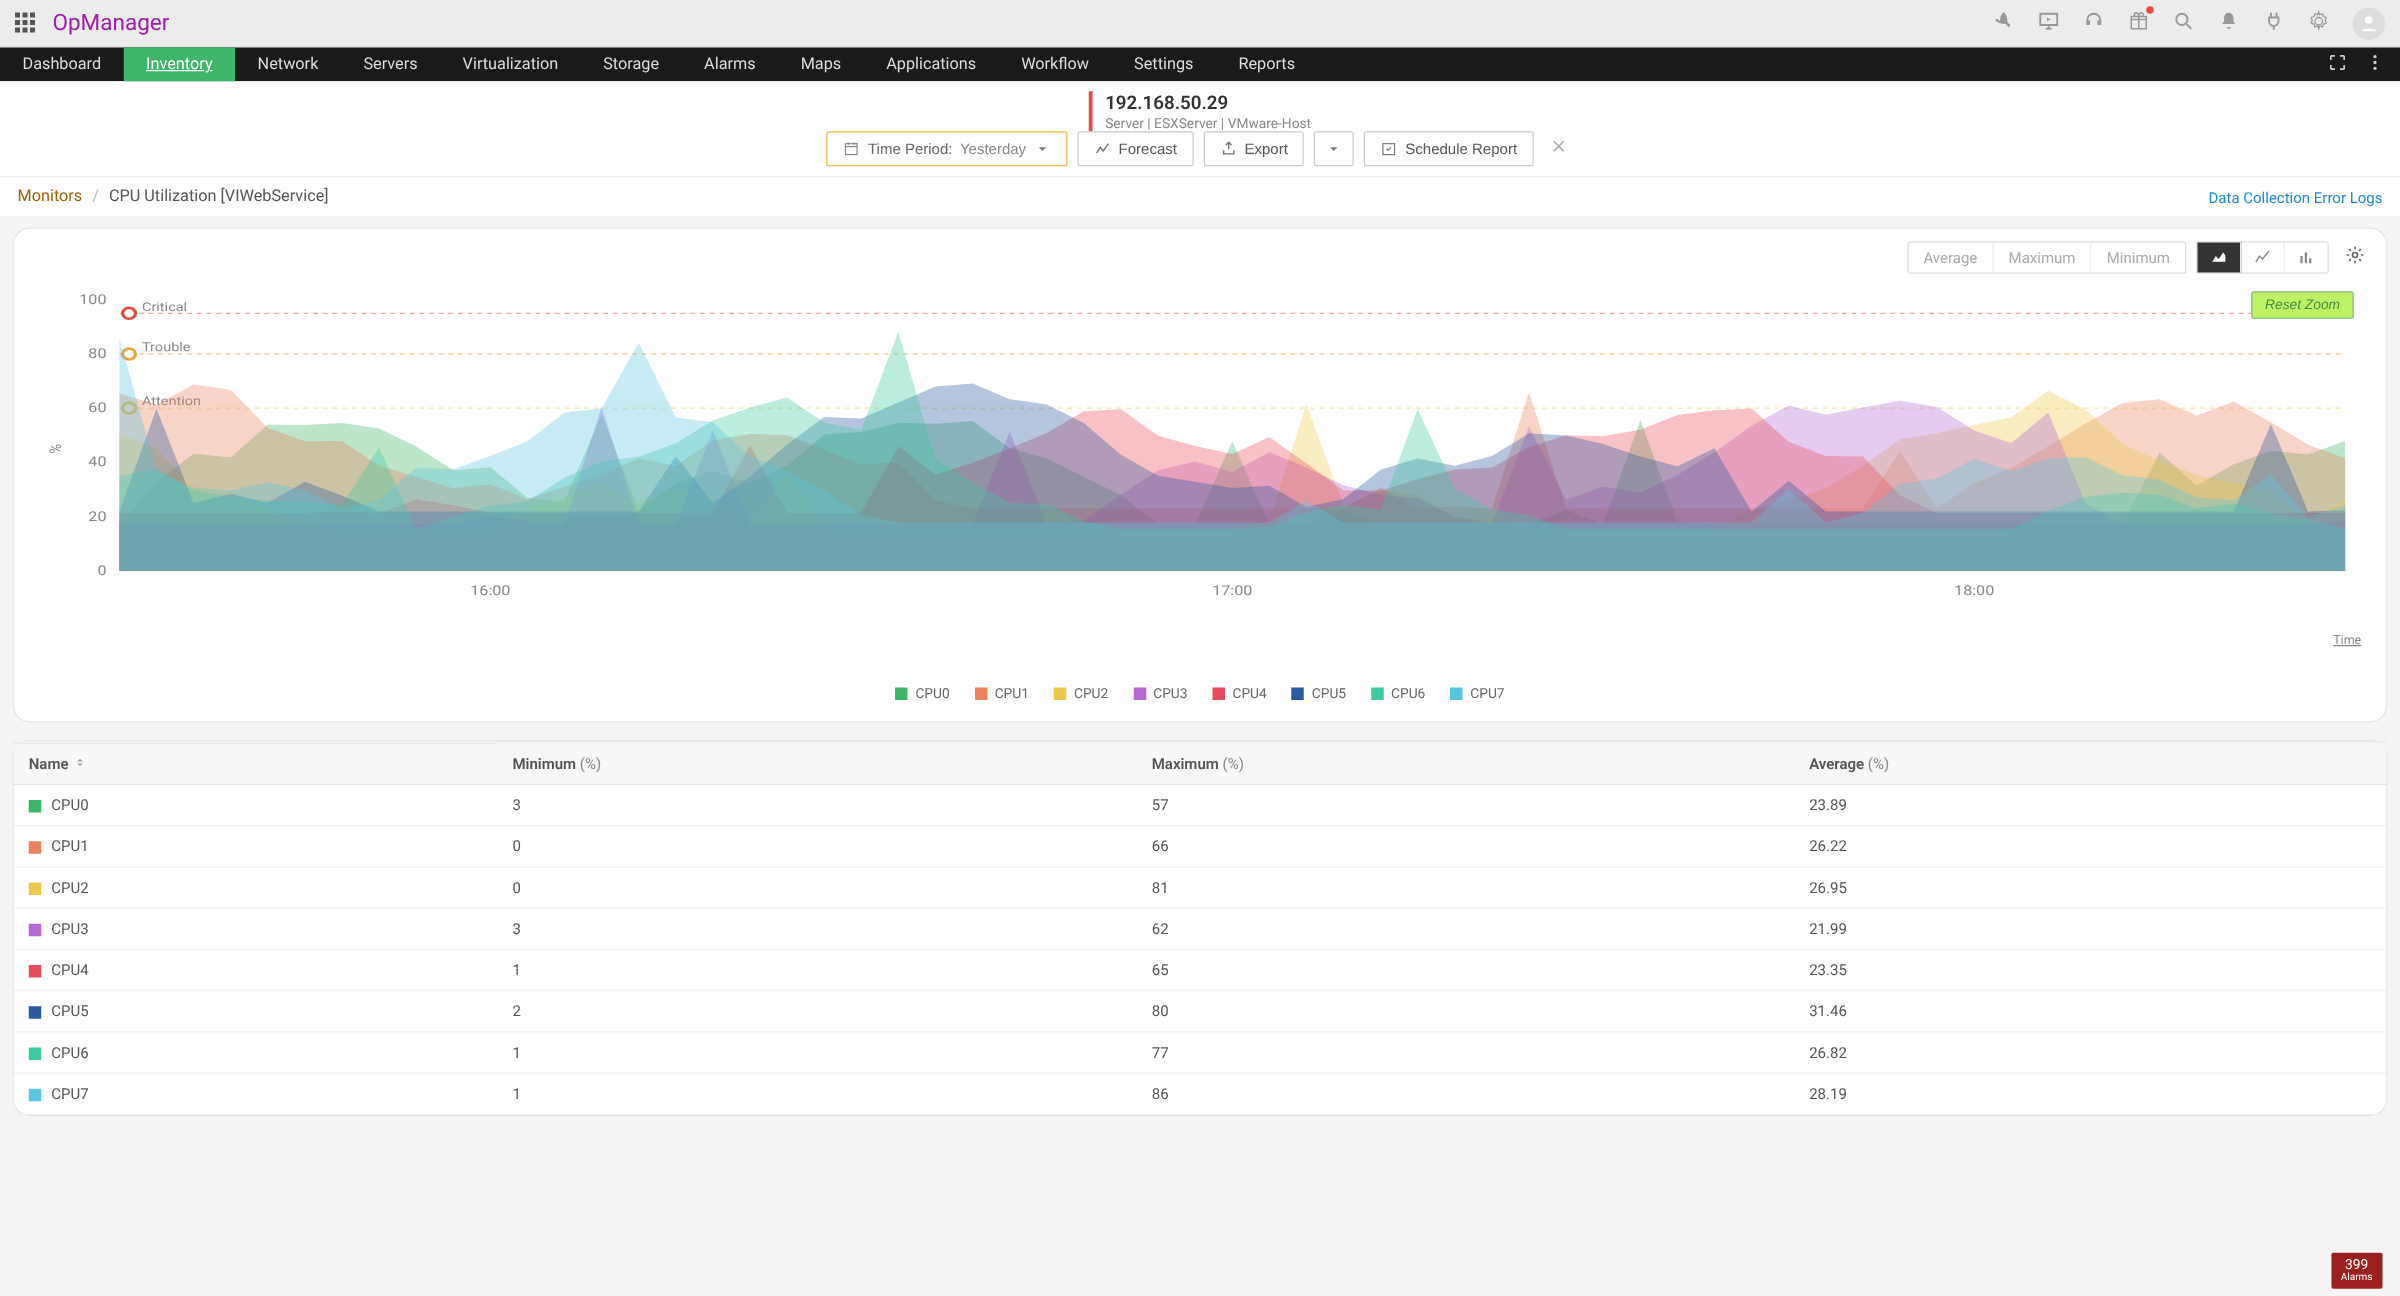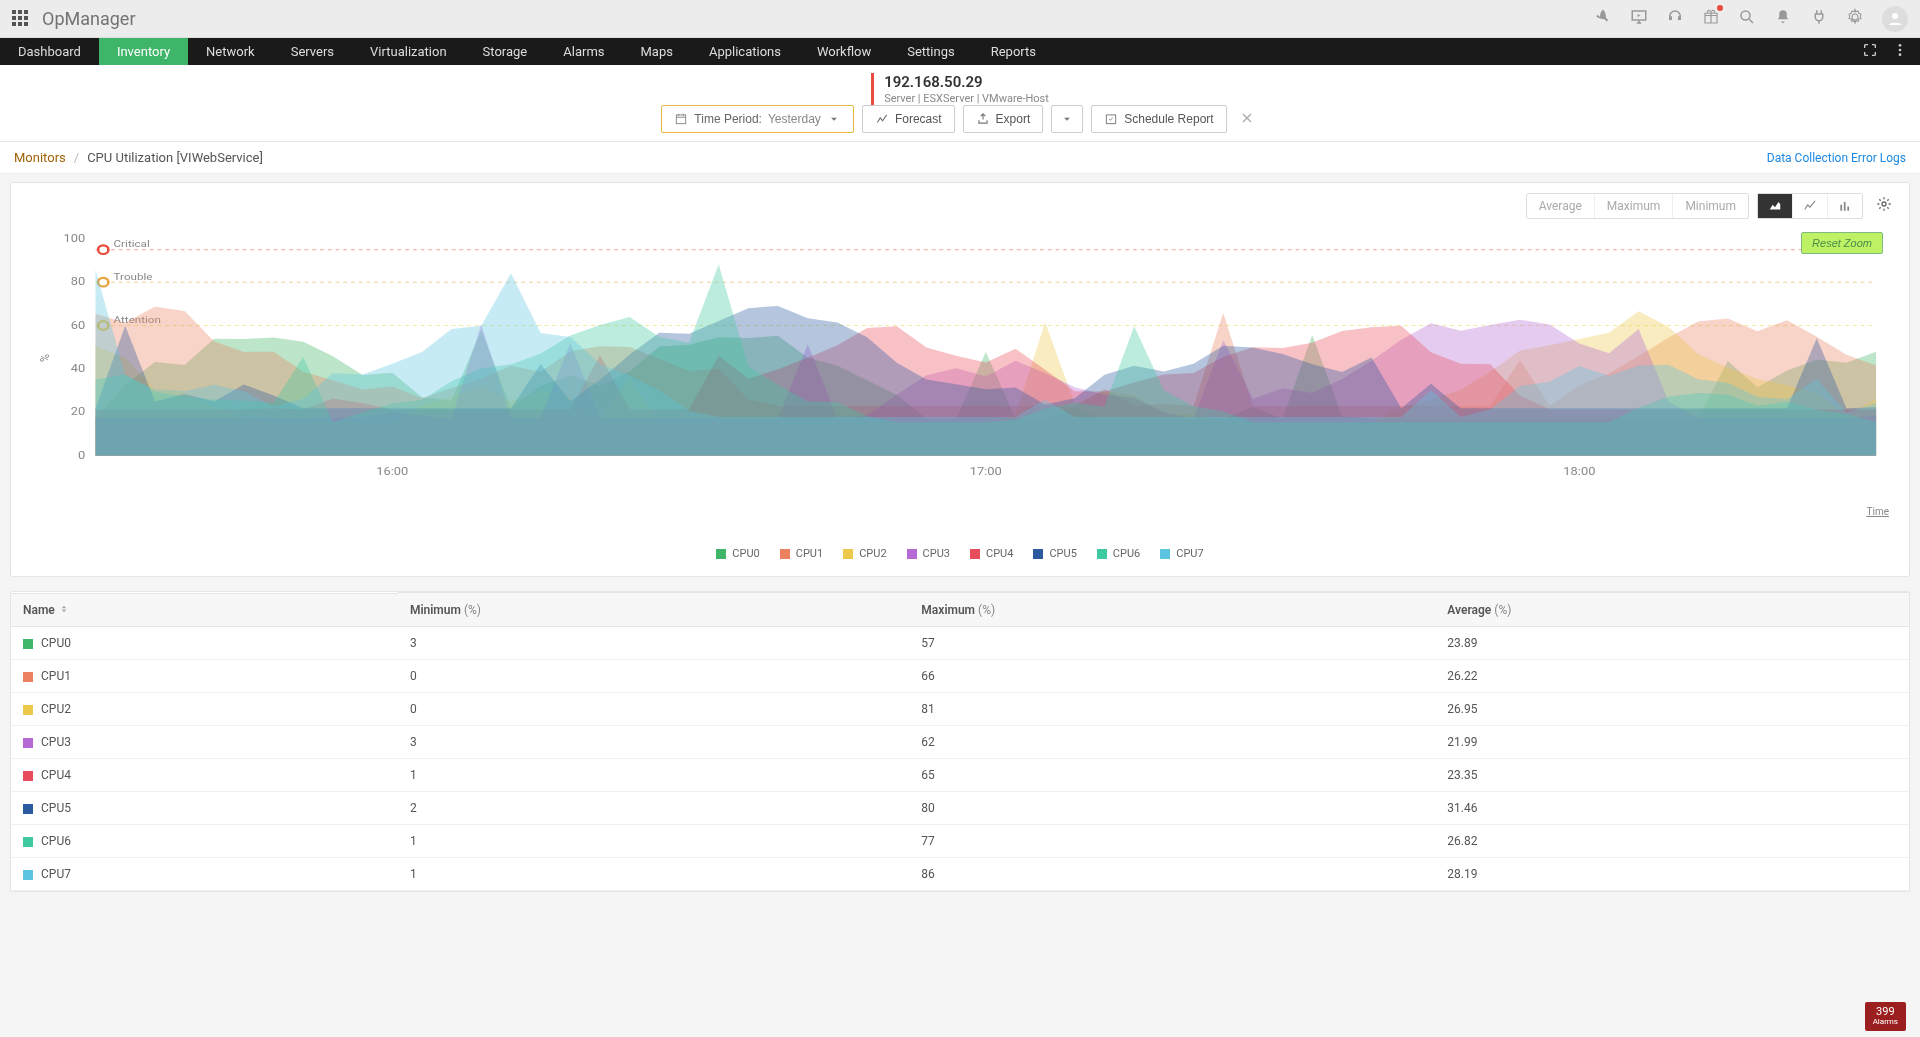--- a/index.html
+++ b/index.html
@@ -1,31 +1,31 @@
 <!DOCTYPE html>
 <html><head>
 <meta charset="utf-8">
 <style>
 * { box-sizing: border-box; margin: 0; padding: 0; }
 body { font-family: -apple-system, BlinkMacSystemFont, "Segoe UI", Roboto, sans-serif; font-size: 13px; color: #333; background: #f5f5f5; }
 .topbar { height: 38px; background: #ececec; display: flex; align-items: center; padding: 0 12px; border-bottom: 1px solid #ddd; }
 .apps-icon { width: 18px; height: 18px; display: grid; grid-template-columns: repeat(3,4px); grid-template-rows: repeat(3,4px); gap: 2px; margin-right: 12px; cursor: pointer; }
 .apps-icon span { background: #555; }
-.product-name { font-size: 18px; font-weight: 400; color: #737373; }
+.product-name { font-size: 18px; font-weight: 400; color: #a21caf; }
 .topbar-spacer { flex: 1; }
 .topbar-icons { display: flex; align-items: center; gap: 18px; color: #888; }
 .topbar-icons svg { width: 18px; height: 18px; cursor: pointer; fill: #999; }
 .gift-badge { position: relative; }
 .gift-badge::after { content: ''; position: absolute; top: -3px; right: -3px; width: 6px; height: 6px; background: #e74c3c; border-radius: 50%; }
 .avatar { width: 26px; height: 26px; background: #ddd; border-radius: 50%; display: flex; align-items: center; justify-content: center; }
 .avatar svg { width: 18px; height: 18px; fill: #fff; }
 
 .mainnav { height: 27px; background: #1a1a1a; display: flex; align-items: stretch; }
 .mainnav-item { color: #ddd; padding: 0 18px; font-size: 13px; display: flex; align-items: center; cursor: pointer; }
-.mainnav-item.active { background: #3eb568; color: #fff; }
+.mainnav-item.active { background: #3eb568; color: #fff; text-decoration: underline; }
 .mainnav-spacer { flex: 1; }
 .mainnav-right { display: flex; align-items: center; padding-right: 12px; gap: 14px; }
 .mainnav-right svg { width: 16px; height: 16px; fill: #ccc; cursor: pointer; }
 
 .pagehdr { background: #fff; border-bottom: 1px solid #e5e5e5; padding: 8px 14px; display: flex; align-items: center; flex-direction: column; }
 .pagehdr-left { border-left: 3px solid #e74c3c; padding-left: 10px; }
 .pagehdr-title { font-size: 15px; font-weight: 600; color: #333; }
 .pagehdr-sub { font-size: 11px; color: #888; margin-top: 1px; }
 .pagehdr-spacer { flex: 1; }
 .pagehdr-actions { display: flex; align-items: center; gap: 8px; }
@@ -39,21 +39,21 @@
 .close-x svg { width: 16px; height: 16px; fill: #aaa; }
 
 .crumbbar { background: #fff; padding: 8px 14px; border-bottom: 1px solid #eee; display: flex; align-items: center; }
 .crumb-link { color: #a16207; cursor: pointer; }
 .crumb-sep { color: #bbb; margin: 0 8px; }
 .crumb-current { color: #555; }
 .crumbbar-spacer { flex: 1; }
 .data-err-link { color: #1e88e5; font-size: 12px; cursor: pointer; }
 
 .content { padding: 8px 10px; }
-.panel { background: #fff; border: 1px solid #e5e5e5; border-radius: 2px; margin-bottom: 14px; }
+.panel { background: #fff; border: 1px solid #e5e5e5; border-radius: 14px; margin-bottom: 14px; }
 .chart-toolbar { display: flex; justify-content: flex-end; align-items: center; padding: 8px 12px; gap: 8px; }
 .stat-btns { border: 1px solid #ddd; border-radius: 2px; display: flex; }
 .stat-btns span { padding: 5px 12px; color: #aaa; font-size: 12px; border-right: 1px solid #eee; cursor: pointer; }
 .stat-btns span:last-child { border-right: none; }
 .view-btns { display: flex; gap: 0; border: 1px solid #ddd; border-radius: 2px; }
 .view-btns span { padding: 5px 10px; border-right: 1px solid #eee; cursor: pointer; display:flex; align-items:center; }
 .view-btns span:last-child { border-right: none; }
 .view-btns span.active { background: #333; }
 .view-btns span.active svg { fill: #fff; }
 .view-btns svg { width: 14px; height: 14px; fill: #888; }

